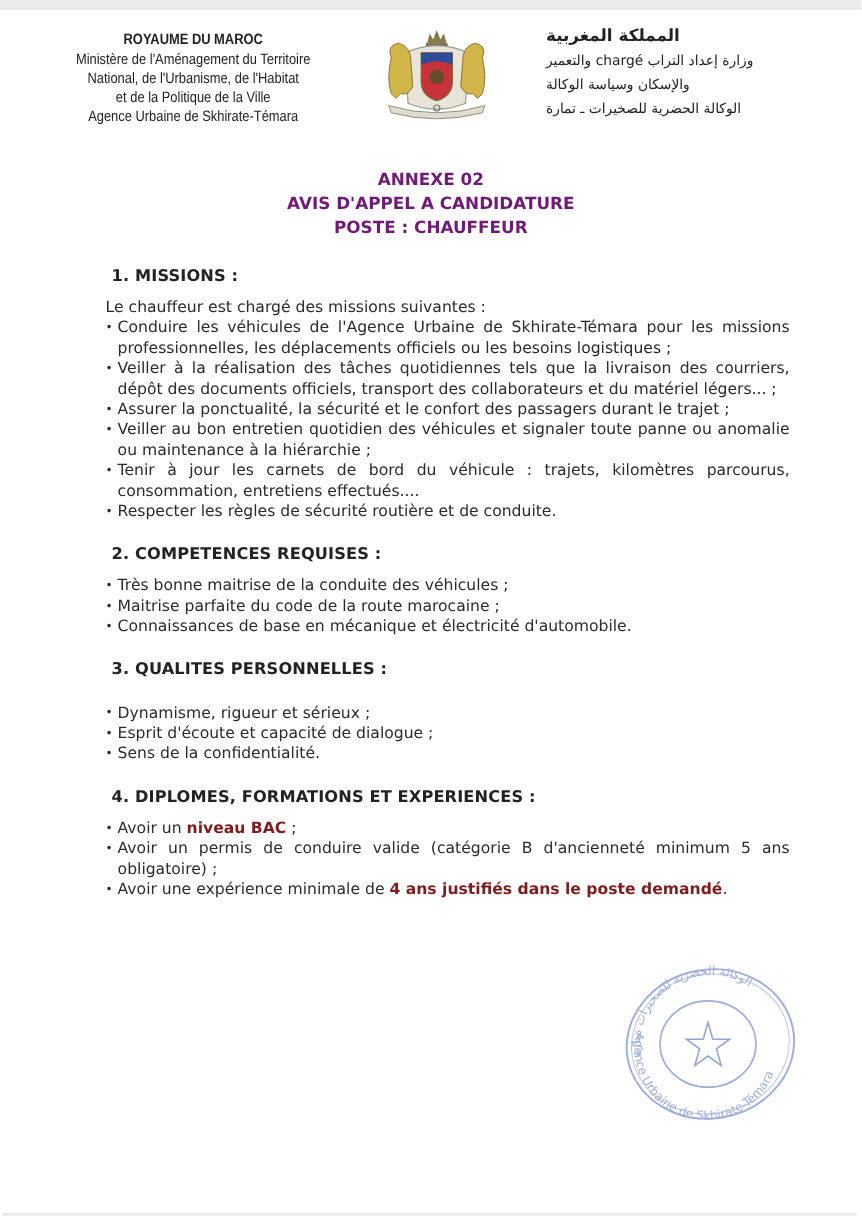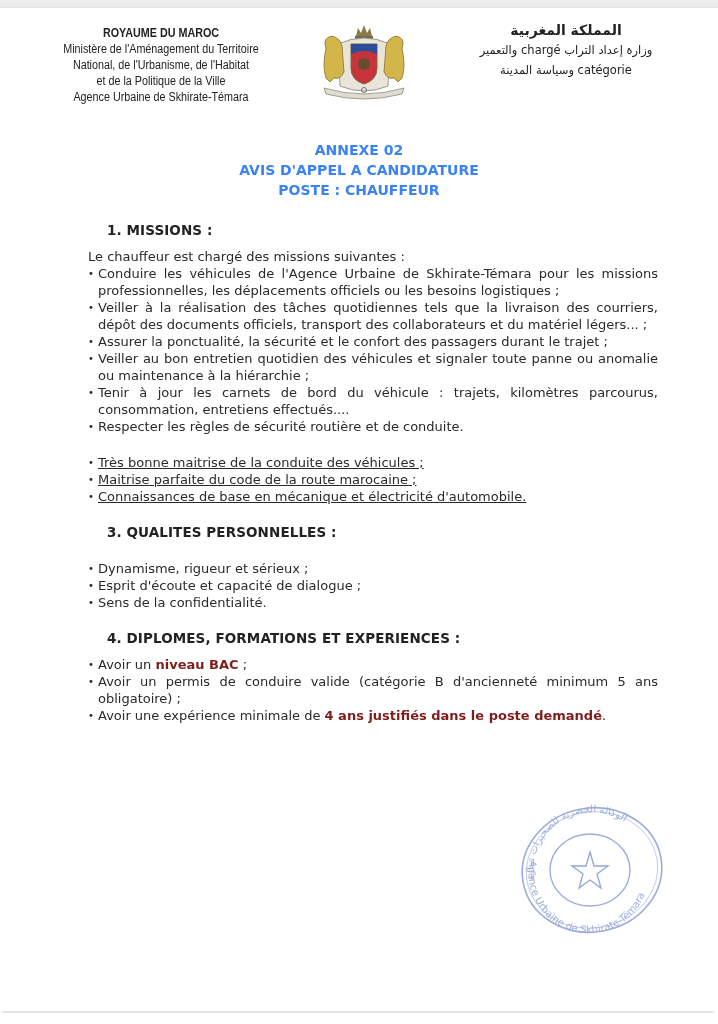--- a/index.html
+++ b/index.html
@@ -12,32 +12,32 @@
 
   .hdr-left {
     position: absolute; left: 40px; top: 25px; width: 242px; text-align: center;
     font-family: "Liberation Sans", sans-serif; font-stretch: condensed;
     font-size: 12.5px; line-height: 16px; color: #222;
   }
   .hdr-left .l0 { font-weight: bold; font-size: 12.5px; }
   .hdr-left div { transform: scaleX(0.86); transform-origin: center; white-space: nowrap; }
 
   .hdr-right {
-    position: absolute; left: 455px; top: 20px; width: 222px; text-align: center;
+    position: absolute; left: 455px; top: 20px; width: 222px; text-align: left;
     font-family: "DejaVu Sans", sans-serif; direction: rtl; color: #222;
     font-size: 11.5px; line-height: 20px;
   }
   .hdr-right .l0 { font-weight: bold; font-size: 14px; }
 
   .emblem { position: absolute; left: 318px; top: 22px; width: 92px; height: 80px; }
 
-  .titles { position: absolute; left: 0; top: 140px; width: 718px; text-align: center; font-weight: bold; font-size: 14px; line-height: 20px; color: #3b82f6; }
+  .titles { position: absolute; left: 0; top: 140px; width: 718px; text-align: center; font-weight: bold; font-size: 14px; line-height: 20px; color: #701a75; }
 
   .content { position: absolute; left: 88px; top: 222px; width: 570px; font-size: 13px; color: #2a2a2a; }
-  .sec-title { font-weight: bold; font-size: 13.5px; margin-left: 19px; color: #222; letter-spacing: 0.1px; }
+  .sec-title { font-weight: bold; font-size: 13.5px; margin-left: 5px; color: #222; letter-spacing: 0.1px; }
   .intro { margin-top: 10px; line-height: 17px; }
   ul.items { list-style: none; margin: 0; padding: 0; }
   ul.items li { position: relative; padding-left: 10px; line-height: 17px; text-align: justify; }
   ul.items li::before { content: "•"; position: absolute; left: 0; top: 0; font-size: 10px; }
   .sec { margin-bottom: 0; }
   .b { font-weight: bold; color: #7f1d1d; }
 
   .stamp { position: absolute; left: 512px; top: 800px; width: 160px; height: 138px; opacity: 0.75; }
 </style>
 </head>
@@ -69,21 +69,22 @@
     <path d="M84 26 Q88 16 78 14 Q70 16 68 24 L66 50 Q70 58 76 56 L80 60 L84 56 Q88 44 84 26 Z" fill="#d2b64a" stroke="#8a7030" stroke-width="0.8"></path>
 
     <path d="M6 66 Q46 78 86 66 L84 72 Q46 82 8 72 Z" fill="#e0ddd0" stroke="#8a8a7a" stroke-width="0.8"></path>
     <circle cx="46" cy="68" r="2.5" fill="none" stroke="#777" stroke-width="1"></circle>
   </svg>
 </div>
 
 <div class="hdr-right">
   <div class="l0">المملكة المغربية</div>
   <div>وزارة إعداد التراب chargé والتعمير</div>
-  <div>catégorie وسياسة المدينة</div>
+  <div>والإسكان وسياسة الوكالة</div>
+  <div>الوكالة الحضرية للصخيرات ـ تمارة</div>
 </div>
 
 <div class="titles">
   <div>ANNEXE 02</div>
   <div>AVIS D'APPEL A CANDIDATURE</div>
   <div>POSTE : CHAUFFEUR</div>
 </div>
 
 <div class="content">
 
@@ -94,21 +95,22 @@
       <li>Conduire les véhicules de l'Agence Urbaine de Skhirate-Témara pour les missions professionnelles, les déplacements officiels ou les besoins logistiques ;</li>
       <li>Veiller à la réalisation des tâches quotidiennes tels que la livraison des courriers, dépôt des documents officiels, transport des collaborateurs et du matériel légers... ;</li>
       <li>Assurer la ponctualité, la sécurité et le confort des passagers durant le trajet ;</li>
       <li>Veiller au bon entretien quotidien des véhicules et signaler toute panne ou anomalie ou maintenance à la hiérarchie ;</li>
       <li>Tenir à jour les carnets de bord du véhicule : trajets, kilomètres parcourus, consommation, entretiens effectués....</li>
       <li>Respecter les règles de sécurité routière et de conduite.</li>
     </ul>
   </div>
 
   <div class="sec" style="margin-top:19px;">
-    <ul class="items" style="margin-top:10px;text-decoration:underline;">
+    <div class="sec-title">2. COMPETENCES REQUISES :</div>
+    <ul class="items" style="margin-top:10px;">
       <li>Très bonne maitrise de la conduite des véhicules ;</li>
       <li>Maitrise parfaite du code de la route marocaine ;</li>
       <li>Connaissances de base en mécanique et électricité d'automobile.</li>
     </ul>
   </div>
 
   <div class="sec" style="margin-top:19px;">
     <div class="sec-title">3. QUALITES PERSONNELLES :</div>
     <ul class="items" style="margin-top:20px;">
       <li>Dynamisme, rigueur et sérieux ;</li>

